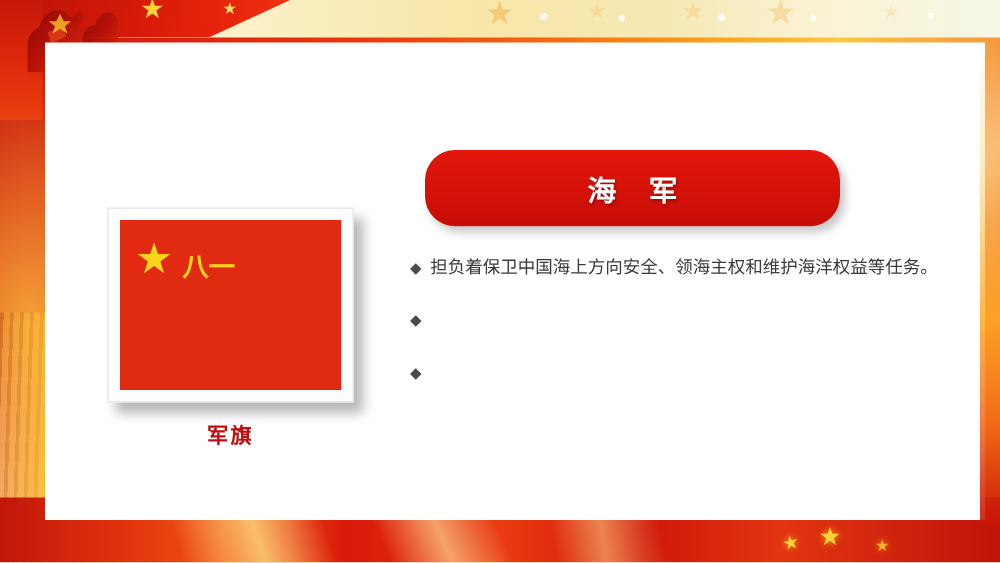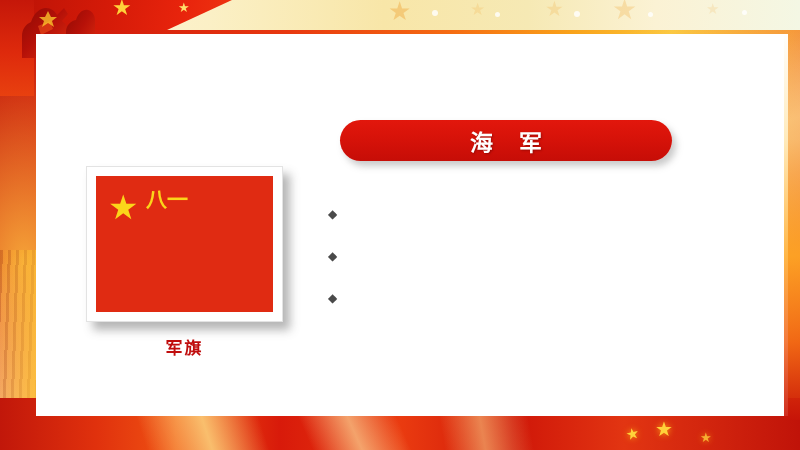--- a/index.html
+++ b/index.html
@@ -168,21 +168,21 @@
   }
   .flag-star {
     position: absolute;
     left: 12px; top: 14px;
     color: #fbd51a;
     font-size: 34px;
     line-height: 1;
   }
   .flag-bayi {
     position: absolute;
-    left: 50px; top: 14px;
+    left: 50px; top: 28px;
     color: #fbd51a;
     font-size: 21px;
     font-weight: bold;
     line-height: 1;
     letter-spacing: 0px;
   }
   .flag-caption {
     position: absolute;
     left: 86px; top: 334px;
     width: 197px;
@@ -190,21 +190,21 @@
     color: #c00d0d;
     font-size: 17px;
     font-weight: bold;
     letter-spacing: 2px;
   }
 
   
   .pill {
     position: absolute;
     left: 340px; top: 120px;
-    width: 332px; height: 41px;
+    width: 332px; height: 61px;
     border-radius: 24px;
     background: linear-gradient(180deg, #e2170c 0%, #d61209 48%, #c60d07 100%);
     box-shadow: 4px 5px 7px rgba(120,120,120,0.40);
     display: flex;
     align-items: center;
     justify-content: center;
   }
   .pill-text {
     color: #ffffff;
     font-size: 23px;
@@ -316,20 +316,21 @@
   </div>
   <div class="flag-caption">军旗</div>
 
   <div class="pill">
     <span class="pill-text">海 军</span>
   </div>
 
   <div class="bullets">
     <div class="bullet-row">
       <span class="bullet-mark">◆</span>
+      <span class="bullet-text">担负着保卫中国海上方向安全、领海主权和维护海洋权益等任务。</span>
     </div>
     <div class="bullet-row">
       <span class="bullet-mark">◆</span>
     </div>
     <div class="bullet-row">
       <span class="bullet-mark">◆</span>
     </div>
   </div>
 
   <div class="right-glow"></div>

